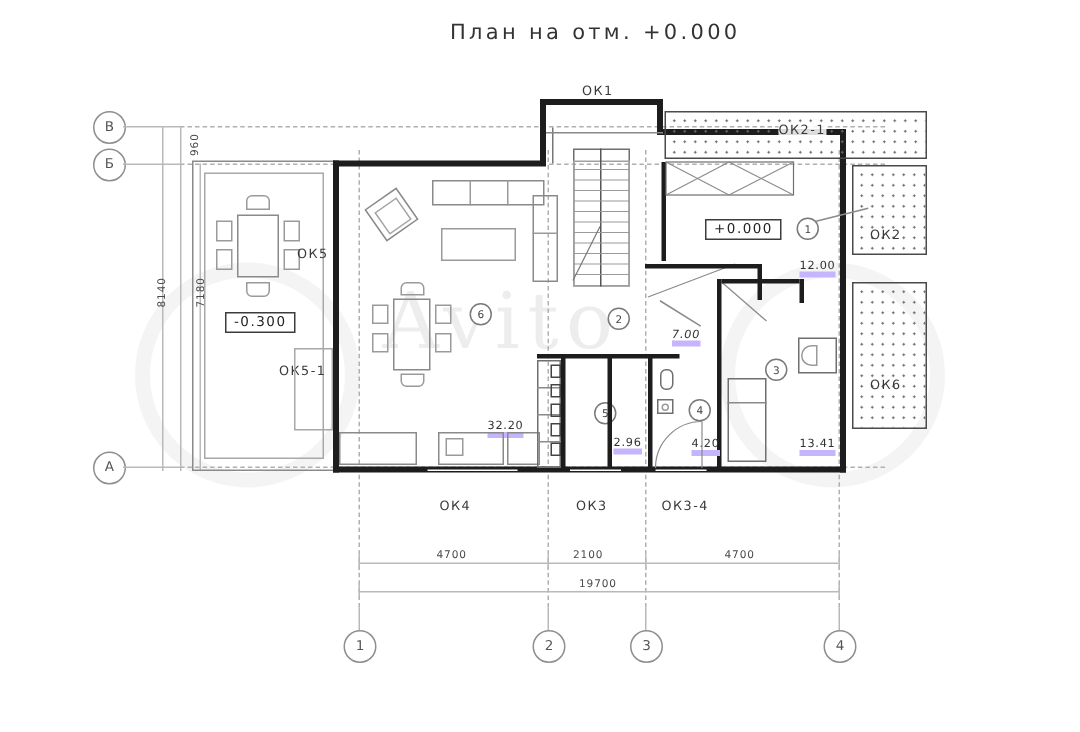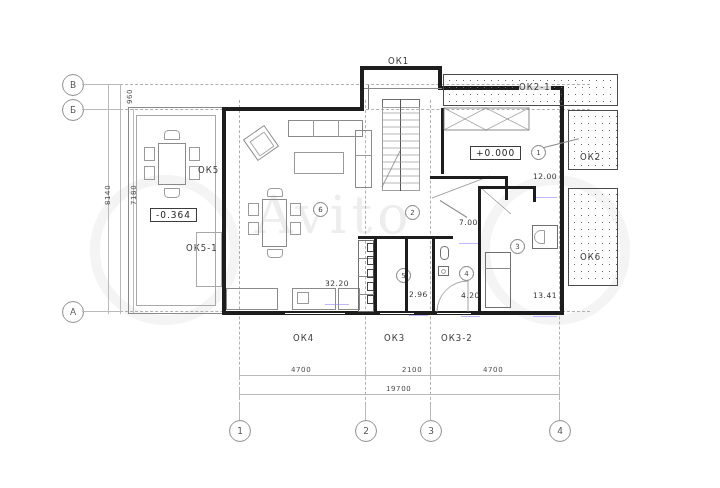--- a/index.html
+++ b/index.html
@@ -6,21 +6,21 @@
   body{width:720px;height:488px;overflow:hidden;
        font-family:"DejaVu Sans",sans-serif;color:#2a2a2a;}
   #plan{position:relative;width:720px;height:488px;background:#fff;}
   .t{position:absolute;white-space:nowrap;}
   .title{font-size:14px;letter-spacing:2.2px;color:#333;}
   .lbl{font-size:8.5px;letter-spacing:1px;color:#3a3a3a;}
   .dim{font-size:7px;letter-spacing:.6px;color:#4a4a4a;}
   .dimv{font-size:7px;letter-spacing:.6px;color:#4a4a4a;
         transform-origin:0 0;transform:rotate(-90deg);}
   .area{font-size:7.5px;letter-spacing:.5px;color:#333;
-        border-bottom:1px solid #c4b5fd;padding-bottom:16px;}
+        border-bottom:4px solid #c4b5fd;padding-bottom:0px;}
   
   .bub{position:absolute;border:1px solid #8e8e8e;border-radius:50%;
        width:20px;height:20px;display:flex;align-items:center;
        justify-content:center;font-size:9px;color:#555;background:#fff;}
   
   .ln{position:absolute;background:#b9b9b9;}
   .lnd{position:absolute;border-top:1px dashed #b0b0b0;}
   .lndv{position:absolute;border-left:1px dashed #b0b0b0;}
   
   .wall{position:absolute;background:#1d1d1d;}
@@ -42,20 +42,21 @@
       letter-spacing:5px;font-family:"DejaVu Serif",serif;}
   .wmring{position:absolute;border:10px solid rgba(150,150,150,.10);
       border-radius:50%;}
   svg{position:absolute;overflow:visible;}
 </style>
 </head>
 <body>
 
 <div id="plan">
 
+  <div class="t title" style="left:300px;top:14px;">План на отм. +0.000</div>
 
   <div class="wmring" style="left:90px;top:175px;width:130px;height:130px;"></div>
   <div class="wmring" style="left:480px;top:175px;width:130px;height:130px;"></div>
   <div class="wm" style="left:255px;top:185px;">Avito</div>
 
   <div class="bub" style="left:62px;top:74px;">В</div>
   <div class="bub" style="left:62px;top:99px;">Б</div>
   <div class="bub" style="left:62px;top:301px;">А</div>
 
   <div class="ln" style="left:82px;top:84px;width:38px;height:1px;"></div>
@@ -88,37 +89,37 @@
 
   <div class="ln" style="left:239px;top:375px;width:320px;height:1px;"></div>
   <div class="ln" style="left:239px;top:394px;width:320px;height:1px;"></div>
   <div class="ln" style="left:239px;top:370px;width:1px;height:10px;"></div>
   <div class="ln" style="left:365px;top:370px;width:1px;height:10px;"></div>
   <div class="ln" style="left:430px;top:370px;width:1px;height:10px;"></div>
   <div class="ln" style="left:559px;top:370px;width:1px;height:10px;"></div>
   <div class="ln" style="left:239px;top:389px;width:1px;height:10px;"></div>
   <div class="ln" style="left:559px;top:389px;width:1px;height:10px;"></div>
   <div class="t dim" style="left:291px;top:366px;">4700</div>
-  <div class="t dim" style="left:402px;top:366px;">2100</div>
+  <div class="t dim" style="left:382px;top:366px;">2100</div>
   <div class="t dim" style="left:483px;top:366px;">4700</div>
   <div class="t dim" style="left:386px;top:385px;">19700</div>
 
   <div class="rect" style="left:128px;top:107px;width:95px;height:207px;border-color:#8a8a8a;"></div>
   <div class="rectl" style="left:136px;top:115px;width:80px;height:191px;"></div>
 
   <div class="rect" style="left:158px;top:143px;width:28px;height:42px;border-color:#8a8a8a;"></div>
   <div class="rect" style="left:164px;top:130px;width:16px;height:10px;border-color:#9a9a9a;border-radius:4px 4px 0 0;"></div>
   <div class="rect" style="left:164px;top:188px;width:16px;height:10px;border-color:#9a9a9a;border-radius:0 0 4px 4px;"></div>
   <div class="rect" style="left:144px;top:147px;width:11px;height:14px;border-color:#9a9a9a;"></div>
   <div class="rect" style="left:144px;top:166px;width:11px;height:14px;border-color:#9a9a9a;"></div>
   <div class="rect" style="left:189px;top:147px;width:11px;height:14px;border-color:#9a9a9a;"></div>
   <div class="rect" style="left:189px;top:166px;width:11px;height:14px;border-color:#9a9a9a;"></div>
 
   <div class="t lbl" style="left:198px;top:165px;">ОК5</div>
-  <div class="elev" style="left:150px;top:208px;">-0.364</div>
+  <div class="elev" style="left:150px;top:208px;">-0.300</div>
   <div class="t lbl" style="left:186px;top:243px;">ОК5-1</div>
   <div class="rectl" style="left:196px;top:232px;width:26px;height:55px;"></div>
 
   <div class="wall" style="left:222px;top:107px;width:4px;height:208px;"></div>
 
   <div class="wall" style="left:222px;top:311px;width:342px;height:4px;"></div>
 
   <div class="wall" style="left:560px;top:107px;width:4px;height:208px;"></div>
 
   <div class="wall" style="left:222px;top:107px;width:138px;height:4px;"></div>
@@ -195,21 +196,21 @@
       <line x1="0" y1="41" x2="38" y2="41"></line>
       <line x1="0" y1="48" x2="38" y2="48"></line>
       <line x1="0" y1="55" x2="38" y2="55"></line>
       <line x1="0" y1="62" x2="38" y2="62"></line>
       <line x1="0" y1="69" x2="38" y2="69"></line>
       <line x1="0" y1="76" x2="38" y2="76"></line>
     </g>
     <line x1="0" y1="80" x2="18" y2="44" stroke="#7a7a7a" stroke-width="0.8"></line>
   </svg>
   <div class="rn" style="left:405px;top:205px;">2</div>
-  <div class="t area" style="left:459px;top:218px;">7.00</div>
+  <div class="t area" style="left:448px;top:218px;font-style:italic;">7.00</div>
   <div class="ln" style="left:440px;top:200px;width:32px;height:1px;background:#8a8a8a;transform:rotate(32deg);transform-origin:left;"></div>
 
   <div class="wall" style="left:441px;top:108px;width:3px;height:66px;"></div>
   <svg style="left:444px;top:108px;width:85px;height:22px;">
     <rect x="0" y="0" width="85" height="22" fill="none" stroke="#6f6f6f" stroke-width="0.8"></rect>
     <line x1="0" y1="0" x2="42" y2="22" stroke="#8a8a8a" stroke-width="0.7"></line>
     <line x1="42" y1="0" x2="0" y2="22" stroke="#8a8a8a" stroke-width="0.7"></line>
     <line x1="42" y1="0" x2="85" y2="22" stroke="#8a8a8a" stroke-width="0.7"></line>
     <line x1="85" y1="0" x2="42" y2="22" stroke="#8a8a8a" stroke-width="0.7"></line>
   </svg>
@@ -253,19 +254,19 @@
   <div class="rect" style="left:534px;top:230px;width:11px;height:14px;border-color:#9a9a9a;border-radius:7px 0 0 7px;"></div>
 
   <svg style="left:481px;top:188px;width:32px;height:32px;">
     <path d="M0 0 L30 26" stroke="#8a8a8a" stroke-width="0.8" fill="none"></path>
   </svg>
   <div class="wall" style="left:481px;top:186px;width:52px;height:3px;"></div>
   <div class="wall" style="left:533px;top:186px;width:3px;height:16px;"></div>
 
   <div class="t lbl" style="left:293px;top:333px;">ОК4</div>
   <div class="t lbl" style="left:384px;top:333px;">ОК3</div>
-  <div class="t lbl" style="left:441px;top:333px;">ОК3-2</div>
+  <div class="t lbl" style="left:441px;top:333px;">ОК3-4</div>
 
   <div class="ln" style="left:285px;top:313px;width:60px;height:1px;background:#fff;"></div>
   <div class="ln" style="left:380px;top:313px;width:34px;height:1px;background:#fff;"></div>
   <div class="ln" style="left:437px;top:313px;width:34px;height:1px;background:#fff;"></div>
 
 </div>
 
 </body></html>

